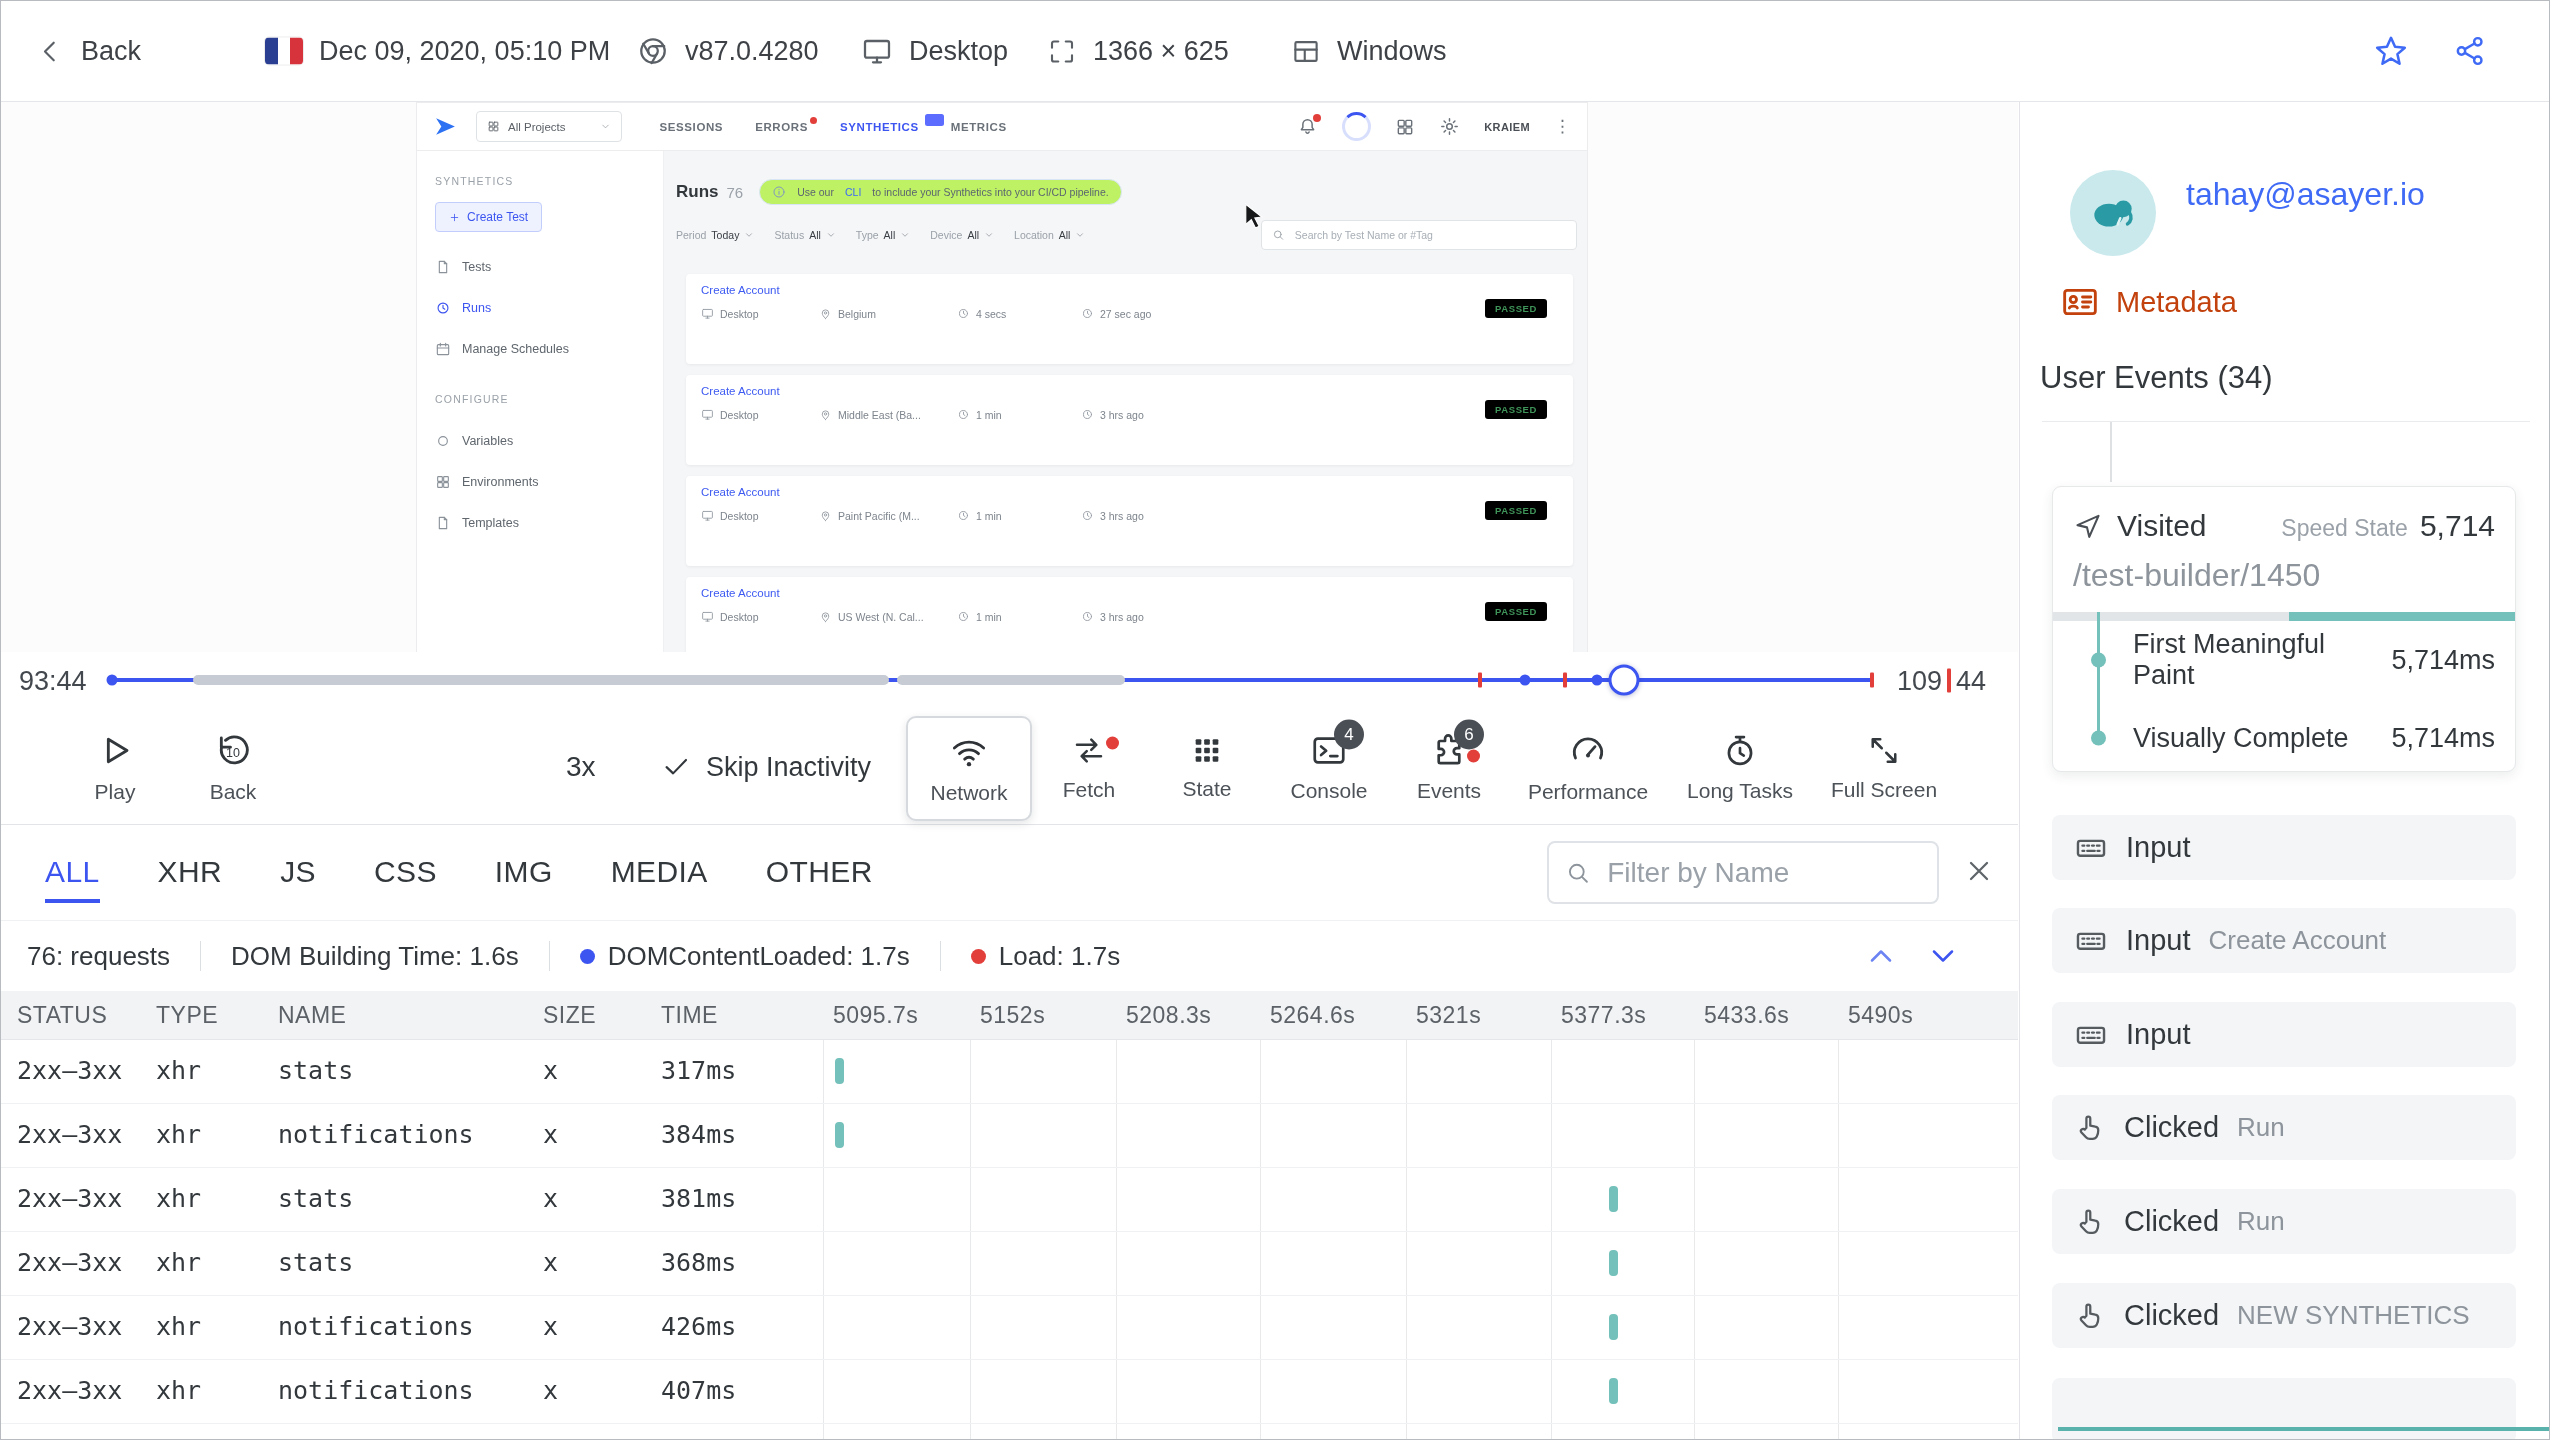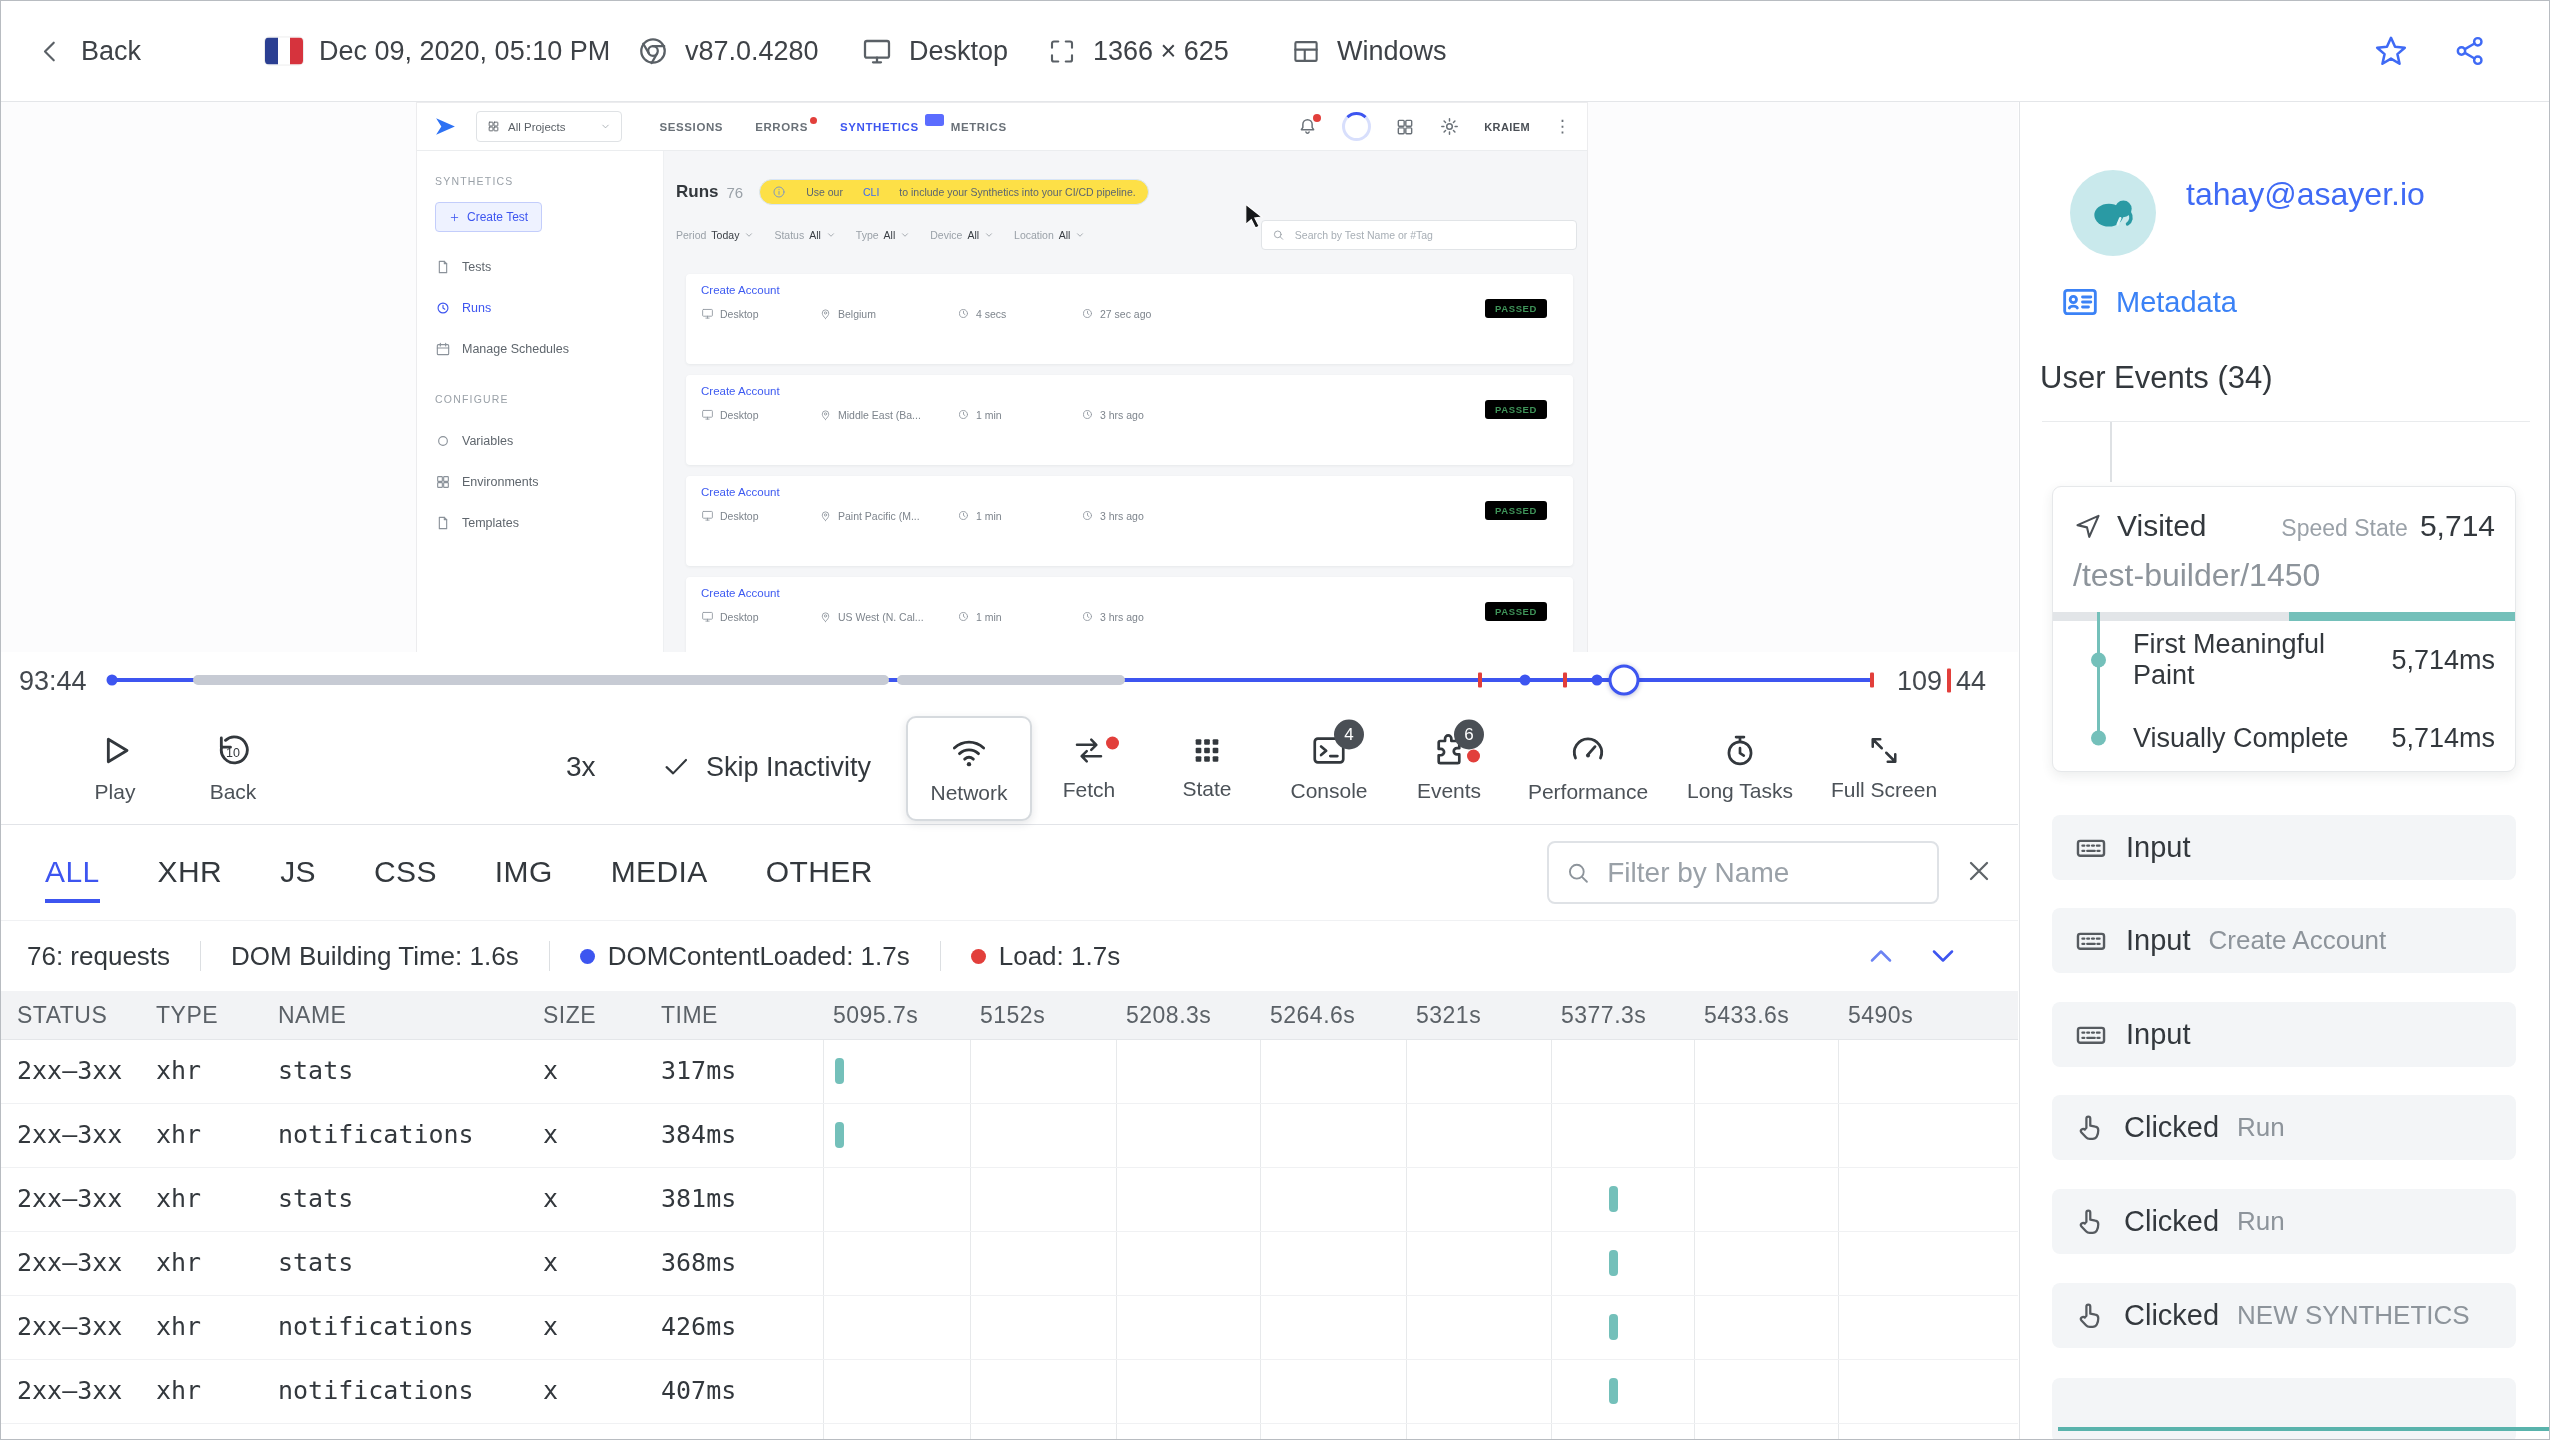--- a/index.html
+++ b/index.html
@@ -33,21 +33,21 @@
 .app-side{flex:0 0 228px;border-right:1px solid #eef0f2;padding:24px 0 0 18px}
 .side-sec{font-size:10.5px;letter-spacing:1.2px;color:#9aa1a8;margin-bottom:15px}
 .create-btn{display:inline-flex;align-items:center;gap:7px;border:1px solid #c3cdfb;background:#eef2ff;color:#3d55f0;border-radius:4px;font-size:12px;height:30px;padding:0 13px;margin-bottom:14px;font-family:inherit}
 .side-item{display:flex;align-items:center;gap:11px;height:41px;font-size:12.5px;color:#5f666d}
 .side-item .ic{color:#8b929a}
 .side-item.active,.side-item.active .ic{color:#3d55f0}
 .app-main{flex:1;background:#f5f6f8;padding:28px 8px 0 12px;min-width:0}
 .am-row1{display:flex;align-items:center}
 .am-title{font-size:17px;font-weight:700;color:#33383d}
 .am-count{font-size:15px;color:#9aa1a8;margin-left:8px}
-.banner{margin-left:16px;display:flex;align-items:center;gap:20px;background:#fde047;border:1px solid #d8e5f6;border-radius:20px;font-size:10.5px;color:#5b6570;padding:5px 12px;white-space:nowrap}
+.banner{margin-left:16px;display:flex;align-items:center;gap:11px;background:#bef264;border:1px solid #d8e5f6;border-radius:20px;font-size:10.5px;color:#5b6570;padding:5px 12px;white-space:nowrap}
 .banner .cli{color:#3d6bf5}
 .banner .ic{color:#7f97bd}
 .filters{display:flex;align-items:center;gap:20px;margin-top:15px;font-size:10.5px;color:#9aa1a8}
 .f{display:flex;align-items:center;gap:5px}
 .fv{color:#393e44}
 .f .ic{color:#878e95}
 .search-sm{margin-left:auto;margin-right:2px;display:flex;align-items:center;gap:8px;width:294px;height:28px;background:#fff;border:1px solid #e1e4e7;border-radius:4px;padding:0 10px;color:#9aa1a8}
 .search-sm input{border:0;outline:0;background:none;font-family:inherit;font-size:10.5px;color:#33383d;width:100%}
 .search-sm input::placeholder{color:#a7aeb5}
 .runs{margin-top:24px}
@@ -97,21 +97,21 @@
 .net-head{position:absolute;left:0;top:990px;width:2017px;height:48px;background:#f2f3f5;border-bottom:1px solid #e4e6e9;font-size:23px;color:#5b6167;letter-spacing:.5px;z-index:2}
 .nh{position:absolute;top:0;line-height:48px}
 .gridline{position:absolute;top:990px;bottom:0;width:1px;background:#e7e9eb;z-index:1}
 .nrow{position:absolute;left:0;width:2017px;height:64px;border-bottom:1px solid #f0f1f3;font-family:"DejaVu Sans Mono",monospace;font-size:25px;color:#33383d;z-index:2;cursor:pointer;background:transparent}
 .nc{position:absolute;top:0;line-height:64px}
 .nbar{position:absolute;top:19px;width:9px;height:26px;border-radius:4px;background:#74c0ba}
 
 .upanel{position:absolute;left:2018px;top:101px;width:532px;height:1339px;background:#fff;border-left:1px solid #e2e4e7}
 .avatar{position:absolute;left:50px;top:68px;width:86px;height:86px;border-radius:50%;background:#c9e9ec;display:flex;align-items:center;justify-content:center}
 .uemail{position:absolute;left:166px;top:74px;font-size:32px;color:#3f6af5}
-.meta-row{position:absolute;left:40px;top:180px;display:flex;align-items:center;gap:16px;font-size:29px;color:#3b82f6;cursor:pointer}
+.meta-row{position:absolute;left:40px;top:180px;display:flex;align-items:center;gap:16px;font-size:29px;color:#c2410c;cursor:pointer}
 .uev-title{position:absolute;left:20px;top:258px;font-size:31px;color:#33383d}
 .up-divider{position:absolute;left:22px;right:22px;top:319px;height:1px;background:#e9ebed}
 .up-conn{position:absolute;left:90px;top:320px;width:2px;height:60px;background:#dee1e4}
 .vcard{position:absolute;left:32px;top:384px;width:464px;height:286px;background:#fff;border:1px solid #e6e8ea;border-radius:9px;box-shadow:0 4px 12px rgba(40,50,60,.09);padding:22px 20px 0;cursor:pointer;overflow:hidden;box-sizing:border-box}
 .v-head{display:flex;align-items:center;gap:14px;color:#4a4f55}
 .v-label{font-size:30px;color:#33383d}
 .v-si{margin-left:auto;display:flex;align-items:baseline;gap:12px}
 .v-silbl{font-size:23px;color:#9aa1a8}
 .v-sival{font-size:30px;color:#33383d}
 .v-url{margin-top:14px;font-size:32px;color:#8d949b}

